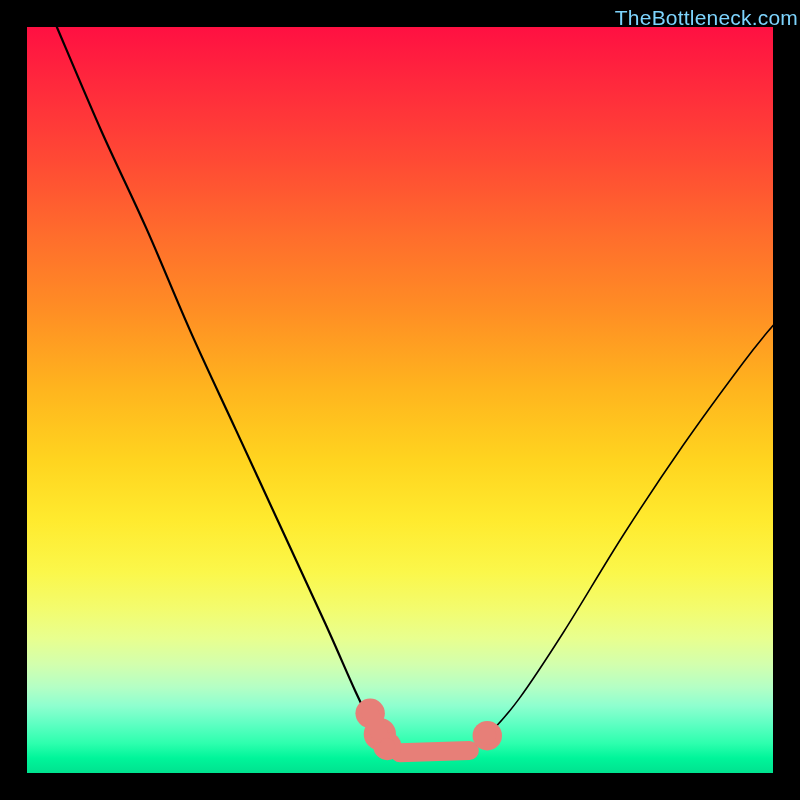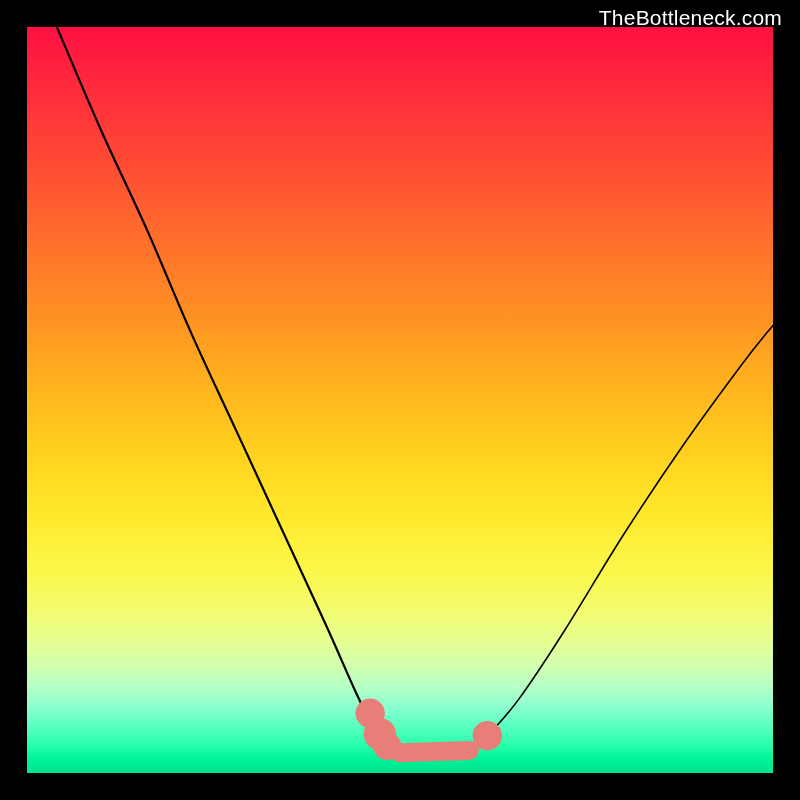--- a/index.html
+++ b/index.html
@@ -45,22 +45,22 @@
       #8effcf 91%,
       #5dffc2 93.5%,
       #2effae 96%,
       #00f59a 98%,
       #00e28f 100%
     );
   }
   .watermark {
     position: absolute;
     top: 6px;
-    right: 18px;
-    color: #ffffff;
+    right: 2px;
+    color: #7dd3fc;
     font-size: 21px;
     font-weight: 500;
     letter-spacing: 0.2px;
     z-index: 10;
     user-select: none;
   }
   svg.curves {
     position: absolute;
     left: 0;
     top: 0;

